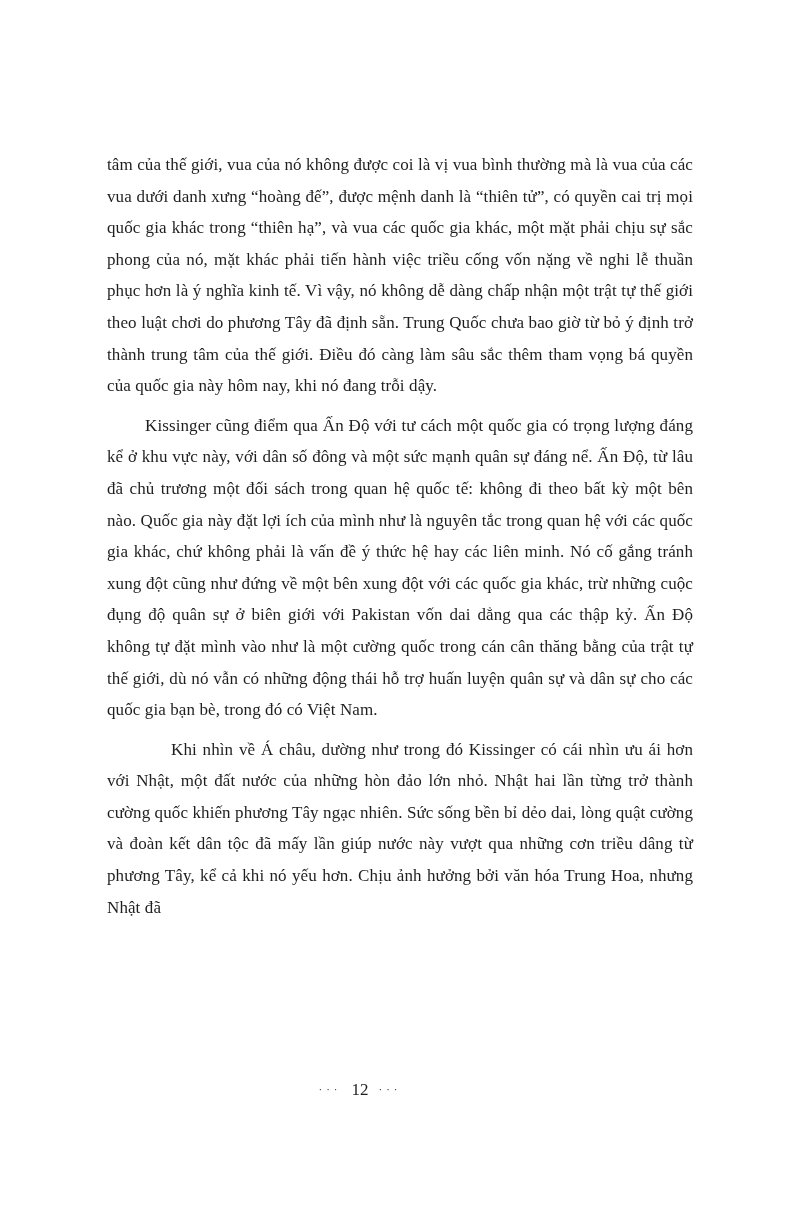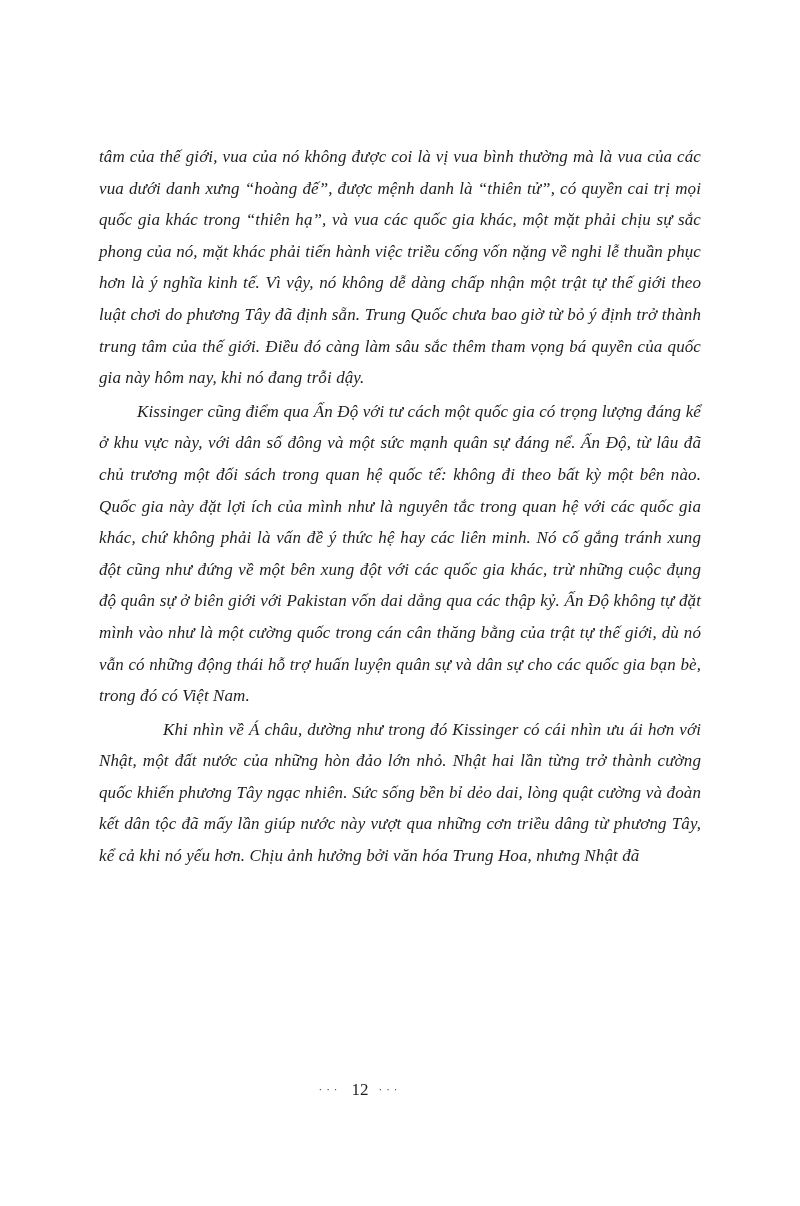--- a/index.html
+++ b/index.html
@@ -25,22 +25,21 @@
     left: 99px;
     top: 141px;
     width: 602px;
     font-size: 17px;
     line-height: 31.6px;
     text-align: justify;
     text-justify: inter-word;
     letter-spacing: 0.1px;
   }
   .para {
-    margin: 0;
-    font-style: italic;
+    margin: 8px;
   }
   .para + .para {
     margin-top: 2px;
   }
   .para.indent-1 {
     text-indent: 38px;
   }
   .para.indent-2 {
     text-indent: 64px;
   }

